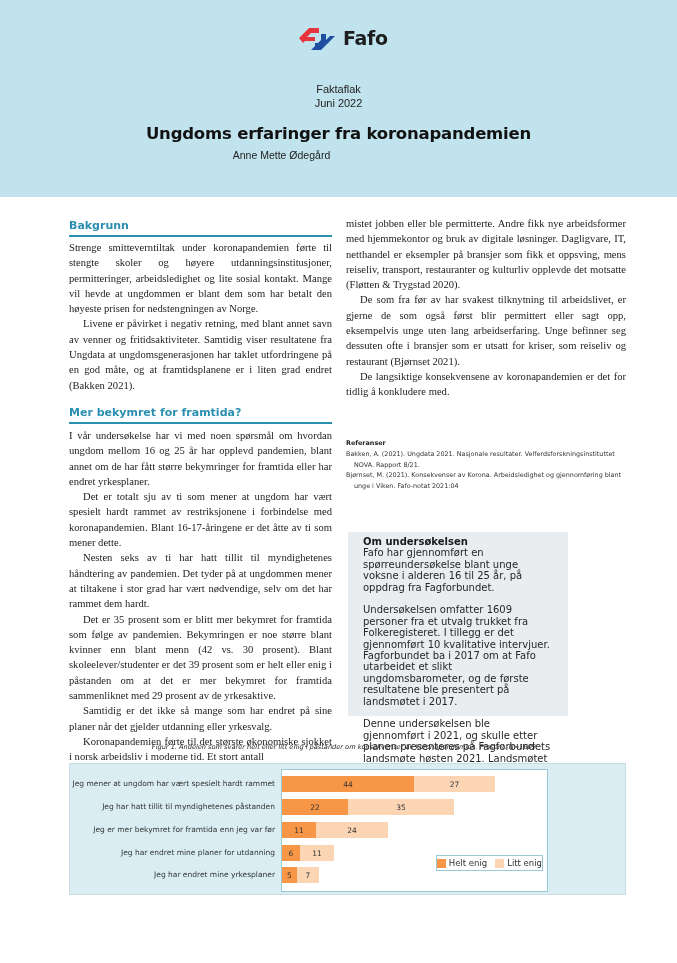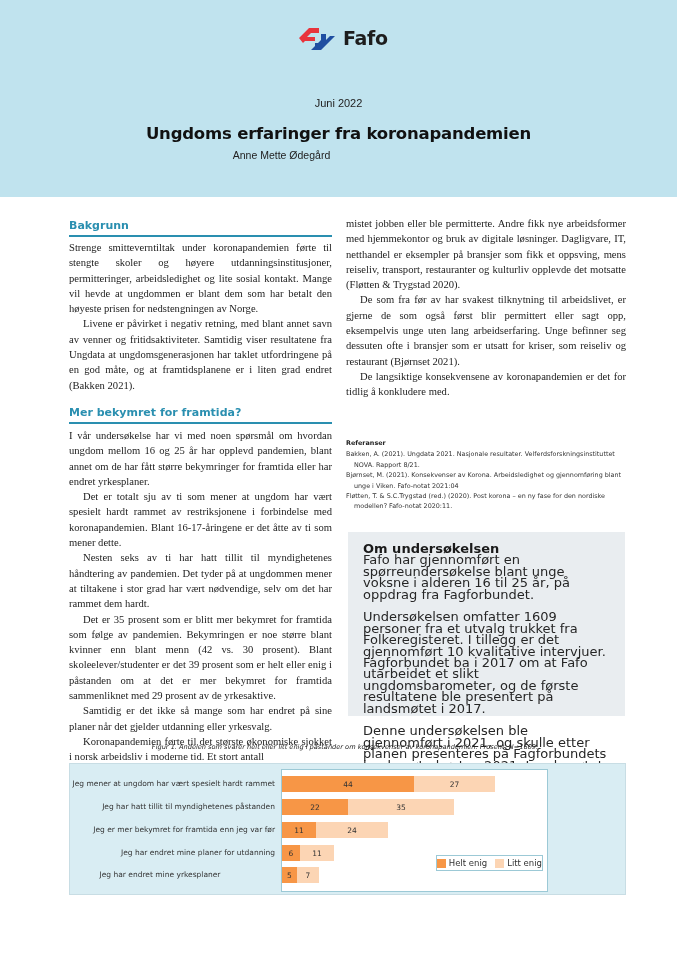--- a/index.html
+++ b/index.html
@@ -21,21 +21,21 @@
   .col p.ind { text-indent: 14px; }
   .left-col { left: 69px; width: 263px; }
   .right-col { left: 346px; width: 280px; }
 
   .sec-head { position: absolute; left: 69px; width: 263px; font-family: "DejaVu Sans", sans-serif; font-weight: bold; font-size: 11px; color: #2a8fb0; border-bottom: 2px solid #2a8fb0; padding-bottom: 3px; }
 
   .refs { position: absolute; left: 346px; top: 438px; width: 280px; font-family: "DejaVu Sans", sans-serif; font-size: 6.4px; line-height: 10.4px; color: #333; }
   .refs .ref-title { font-weight: bold; color: #222; margin-bottom: 1px; }
   .refs .ref { padding-left: 8px; text-indent: -8px; }
 
-  .about { position: absolute; left: 348px; top: 532px; width: 277px; height: 184px; background: #e9edf0; padding: 11px 14px 10px 15px; font-family: "DejaVu Sans", sans-serif; font-size: 13px; line-height: 11.4px; color: #262626; }
+  .about { position: absolute; left: 348px; top: 532px; width: 220px; height: 184px; background: #e9edf0; padding: 4px 14px 10px 15px; font-family: "DejaVu Sans", sans-serif; font-size: 10px; line-height: 11.4px; color: #262626; }
   .about .about-title { font-weight: bold; color: #1a1a1a; }
   .about p { margin-bottom: 11.4px; }
 
   .fig-caption { position: absolute; left: 60px; top: 743px; width: 570px; text-align: center; font-family: "DejaVu Sans", sans-serif; font-style: italic; font-size: 6.6px; color: #222; }
 
   .chart-box { position: absolute; left: 69px; top: 763px; width: 557px; height: 132px; background: #d9edf3; border: 1px solid #c8dde4; }
   .plot { position: absolute; left: 211px; top: 5px; width: 267px; height: 123px; background: #ffffff; border: 1px solid #9cc9d6; }
   .cat-label { position: absolute; right: 350px; width: 230px; text-align: right; font-family: "DejaVu Sans", sans-serif; font-size: 7.5px; color: #333; white-space: nowrap; }
   .bar-row { position: absolute; left: 0; height: 16px; display: flex; }
   .seg { height: 16px; display: flex; align-items: center; justify-content: center; font-family: "DejaVu Sans", sans-serif; font-size: 7.5px; color: #333; }
@@ -50,20 +50,21 @@
 
 <div class="header">
   <div class="logo">
     <svg width="40" height="28" viewBox="0 0 40 28">
       <polygon points="2,14 12,4 22,4 22,9 14,9 10,13 18,13 18,17 8,17 6,19" fill="#e8343c"></polygon>
       <polygon points="14,26 24,16 24,10 29,10 29,16 33,12 38,12 24,26" fill="#1f4ea1"></polygon>
       <polygon points="18,19 22,19 22,23 18,23" fill="#1f4ea1"></polygon>
     </svg>
     <span class="logo-text">Fafo</span>
   </div>
+  <div class="meta type">Faktaflak</div>
   <div class="meta date">Juni 2022</div>
   <div class="doc-title">Ungdoms erfaringer fra koronapandemien</div>
   <div class="author">Anne Mette Ødegård</div>
 </div>
 
 <div class="sec-head" style="top:219px;">Bakgrunn</div>
 <div class="col left-col" style="top:240px;">
   <p>Strenge smitteverntiltak under koronapandemien førte til stengte skoler og høyere utdanningsinstitusjoner, permitteringer, arbeidsledighet og lite sosial kontakt. Mange vil hevde at ungdommen er blant dem som har betalt den høyeste prisen for nedstengningen av Norge.</p>
   <p class="ind">Livene er påvirket i negativ retning, med blant annet savn av venner og fritidsaktiviteter. Samtidig viser resultatene fra Ungdata at ungdomsgenerasjonen har taklet utfordringene på en god måte, og at framtidsplanene er i liten grad endret (Bakken 2021).</p>
 </div>
@@ -81,38 +82,37 @@
 <div class="col right-col" style="top:216px;">
   <p>mistet jobben eller ble permitterte. Andre fikk nye arbeidsformer med hjemmekontor og bruk av digitale løsninger. Dagligvare, IT, netthandel er eksempler på bransjer som fikk et oppsving, mens reiseliv, transport, restauranter og kulturliv opplevde det motsatte (Fløtten &amp; Trygstad 2020).</p>
   <p class="ind">De som fra før av har svakest tilknytning til arbeidslivet, er gjerne de som også først blir permittert eller sagt opp, eksempelvis unge uten lang arbeidserfaring. Unge befinner seg dessuten ofte i bransjer som er utsatt for kriser, som reiseliv og restaurant (Bjørnset 2021).</p>
   <p class="ind">De langsiktige konsekvensene av koronapandemien er det for tidlig å konkludere med.</p>
 </div>
 
 <div class="refs">
   <div class="ref-title">Referanser</div>
   <div class="ref">Bakken, A. (2021). Ungdata 2021. Nasjonale resultater. Velferdsforskningsinstituttet NOVA. Rapport 8/21.</div>
   <div class="ref">Bjørnset, M. (2021). Konsekvenser av Korona. Arbeidsledighet og gjennomføring blant unge i Viken. Fafo-notat 2021:04</div>
-  <div class="ref">Fløtten, T. &amp; S.C.Trygstad (red.) (2020). Post korona – en ny fase for den nordiske modellen? Fafo-notat 2020:11.</div>
 </div>
 
 <div class="about">
   <div class="about-title">Om undersøkelsen</div>
   <p>Fafo har gjennomført en spørreundersøkelse blant unge voksne i alderen 16 til 25 år, på oppdrag fra Fagforbundet.</p>
   <p>Undersøkelsen omfatter 1609 personer fra et utvalg trukket fra Folkeregisteret. I tillegg er det gjennomført 10 kvalitative intervjuer.  Fagforbundet ba i 2017 om at Fafo utarbeidet et slikt ungdomsbarometer, og de første resultatene ble presentert på landsmøtet i 2017.</p>
   <p>Denne undersøkelsen ble gjennomført i 2021, og skulle etter planen presenteres på Fagforbundets landsmøte høsten 2021. Landsmøtet ble, på grunn av koronapandemien, utsatt til høsten 2022.</p>
 </div>
 
 <div class="fig-caption">Figur 1. Andelen som svarer helt eller litt enig i påstander om konsekvenser av koronapandemien. Prosent. N=1609.</div>
 
 <div class="chart-box">
   <div class="cat-label" style="top:15px;">Jeg mener at ungdom har vært spesielt hardt rammet</div>
   <div class="cat-label" style="top:38px;">Jeg har hatt tillit til myndighetenes påstanden</div>
   <div class="cat-label" style="top:61px;">Jeg er mer bekymret for framtida enn jeg var før</div>
   <div class="cat-label" style="top:84px;">Jeg har endret mine planer for utdanning</div>
-  <div class="cat-label" style="top:106px;text-align:center;">Jeg har endret mine yrkesplaner</div>
+  <div class="cat-label" style="top:106px;">Jeg har endret mine yrkesplaner</div>
 
   <div class="plot">
     <div class="bar-row" style="top:6px;">
       <div class="seg helt" style="width:132px;">44</div>
       <div class="seg litt" style="width:81px;">27</div>
     </div>
     <div class="bar-row" style="top:29px;">
       <div class="seg helt" style="width:66px;">22</div>
       <div class="seg litt" style="width:106px;">35</div>
     </div>

